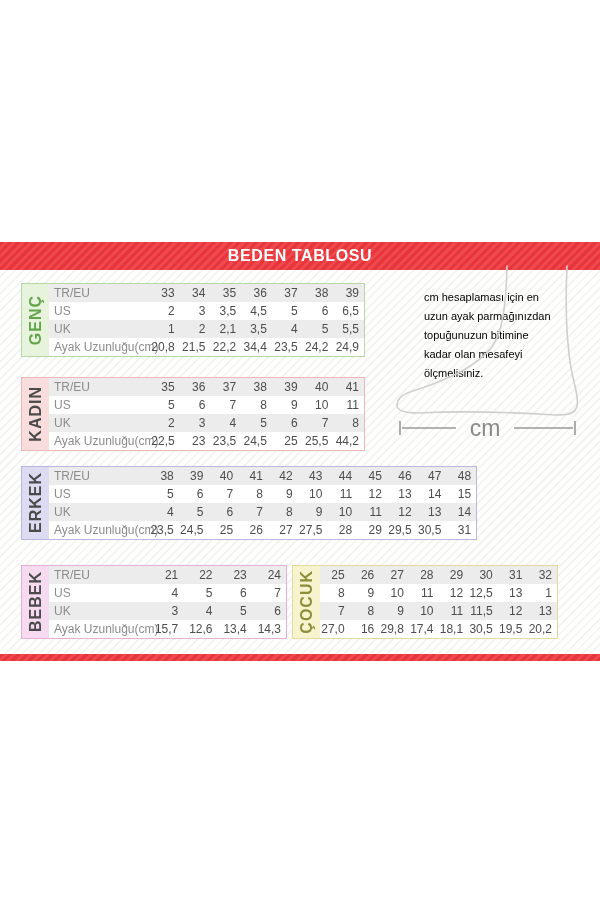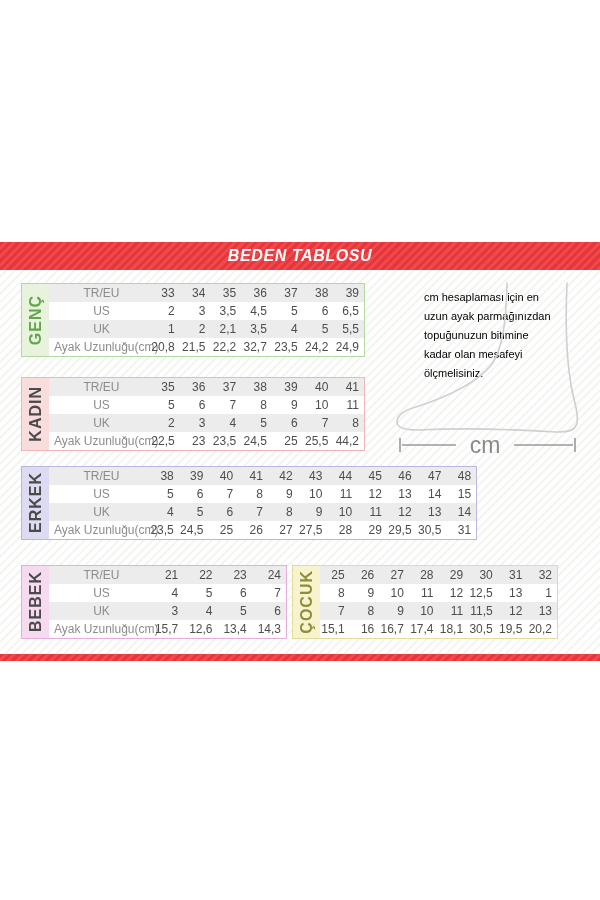--- a/index.html
+++ b/index.html
@@ -5,21 +5,21 @@
   html,body{margin:0;padding:0;}
   body{
     width:600px;height:900px;position:relative;background:#ffffff;
     font-family:"Liberation Sans", sans-serif;overflow:hidden;
   }
   .header-band{
     position:absolute;left:0;top:242px;width:600px;height:28px;
     background:repeating-linear-gradient(135deg,#e7353b 0px,#e7353b 3px,#ee4a4e 3px,#ee4a4e 6px);
     display:flex;align-items:center;justify-content:center;
   }
-  .title{color:#ffffff;font-size:16px;font-weight:bold;letter-spacing:0.6px;font-style:italic;}
+  .title{color:#ffffff;font-size:16px;font-weight:bold;letter-spacing:0.6px;}
   .content-bg{
     position:absolute;left:0;top:270px;width:600px;height:384px;
     background:repeating-linear-gradient(135deg,#ffffff 0px,#ffffff 4px,#f4f4f1 4px,#f4f4f1 6px);
   }
   .footer-stripe{
     position:absolute;left:0;top:654px;width:600px;height:7px;
     background:repeating-linear-gradient(135deg,#e7353b 0px,#e7353b 3px,#ee4a4e 3px,#ee4a4e 6px);
   }
   .size-table{
     position:absolute;display:flex;background:#ffffff;
@@ -30,32 +30,32 @@
     display:flex;align-items:center;justify-content:center;
   }
   .vlabel{
     writing-mode:vertical-rl;transform:rotate(180deg);
     font-size:16px;font-weight:600;letter-spacing:1px;color:var(--text,#555);
     white-space:nowrap;
   }
   .grid{flex:1;display:flex;flex-direction:column;background:#ffffff;}
   .trow{display:flex;height:18px;line-height:18px;font-size:12px;white-space:nowrap;}
   .trow.alt{background:#ececec;}
-  .rlabel{width:100px;flex:none;box-sizing:border-box;padding-left:5px;color:#8c8c8c;text-align:center;}
+  .rlabel{width:100px;flex:none;box-sizing:border-box;padding-left:5px;color:#8c8c8c;}
   .cell{flex:1 1 0;text-align:right;padding-right:5px;color:#4d4d4d;}
   .genc {left:21px; top:283px; width:344px; height:74px;}
   .kadin{left:21px; top:377px; width:344px; height:74px;}
   .erkek{left:21px; top:466px; width:456px; height:74px;}
   .bebek{left:21px; top:565px; width:266px; height:74px;}
   .cocuk{left:292px;top:565px; width:266px; height:74px;}
   .note{
     position:absolute;left:388px;top:288px;width:172px;
     font-size:11px;line-height:19px;color:#000000;white-space:pre-line;margin-left:36px;
   }
-  .foot-wrap{position:absolute;left:390px;top:281px;width:200px;height:178px;}
+  .foot-wrap{position:absolute;left:390px;top:264px;width:200px;height:178px;}
   .foot-wrap svg{display:block;}
 </style>
 </head>
 <body>
 
 <div class="content-bg"></div>
 
 <div class="header-band">
   <span class="title">BEDEN TABLOSU</span>
 </div>
@@ -93,21 +93,21 @@
         <span class="cell">3,5</span>
         <span class="cell">4</span>
         <span class="cell">5</span>
         <span class="cell">5,5</span>
       </div>
       <div class="trow">
         <span class="rlabel">Ayak Uzunluğu(cm)</span>
         <span class="cell">20,8</span>
         <span class="cell">21,5</span>
         <span class="cell">22,2</span>
-        <span class="cell">32,7</span>
+        <span class="cell">34,4</span>
         <span class="cell">23,5</span>
         <span class="cell">24,2</span>
         <span class="cell">24,9</span>
       </div>
     </div>
 </div>
 <div class="size-table kadin" style="--bg: #f9dddd; --border: #efb6b9; --text: #4a4a4a;">
   <div class="strip">
       <span class="vlabel">KADIN</span>
     </div>
@@ -281,23 +281,23 @@
         <span class="cell">7</span>
         <span class="cell">8</span>
         <span class="cell">9</span>
         <span class="cell">10</span>
         <span class="cell">11</span>
         <span class="cell">11,5</span>
         <span class="cell">12</span>
         <span class="cell">13</span>
       </div>
       <div class="trow">
-        <span class="cell">15,1</span>
+        <span class="cell">27,0</span>
         <span class="cell">16</span>
-        <span class="cell">16,7</span>
+        <span class="cell">29,8</span>
         <span class="cell">17,4</span>
         <span class="cell">18,1</span>
         <span class="cell">30,5</span>
         <span class="cell">19,5</span>
         <span class="cell">20,2</span>
       </div>
     </div>
 </div>
 
 <div class="note">cm hesaplaması için en

